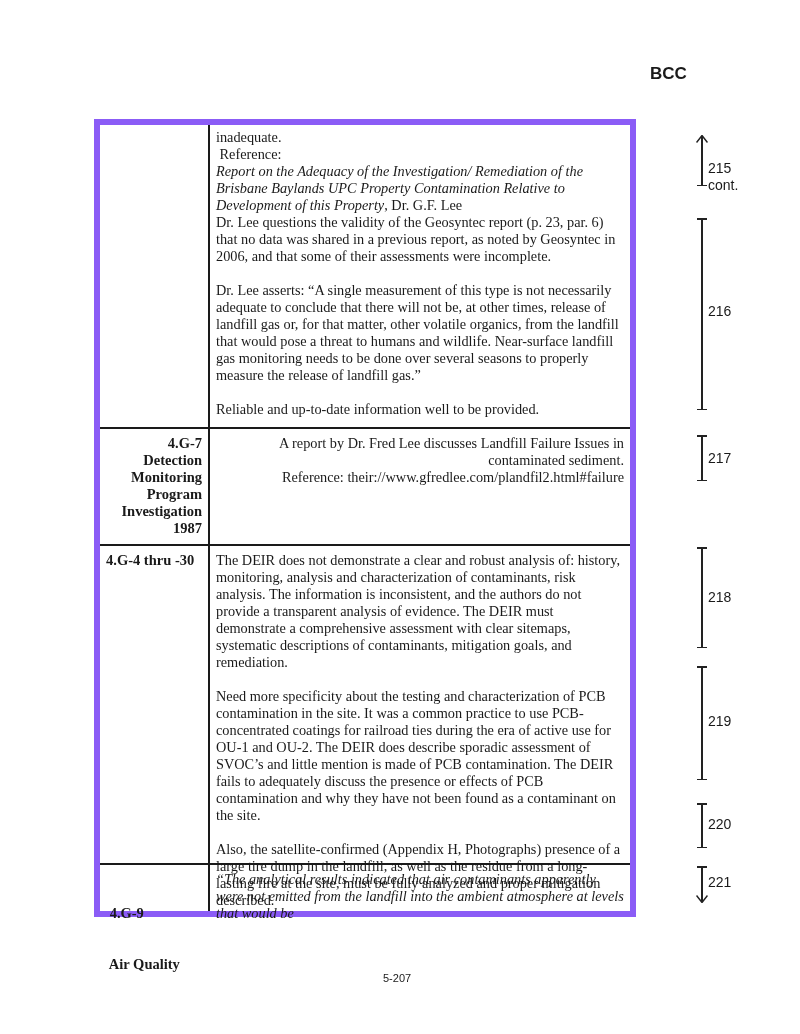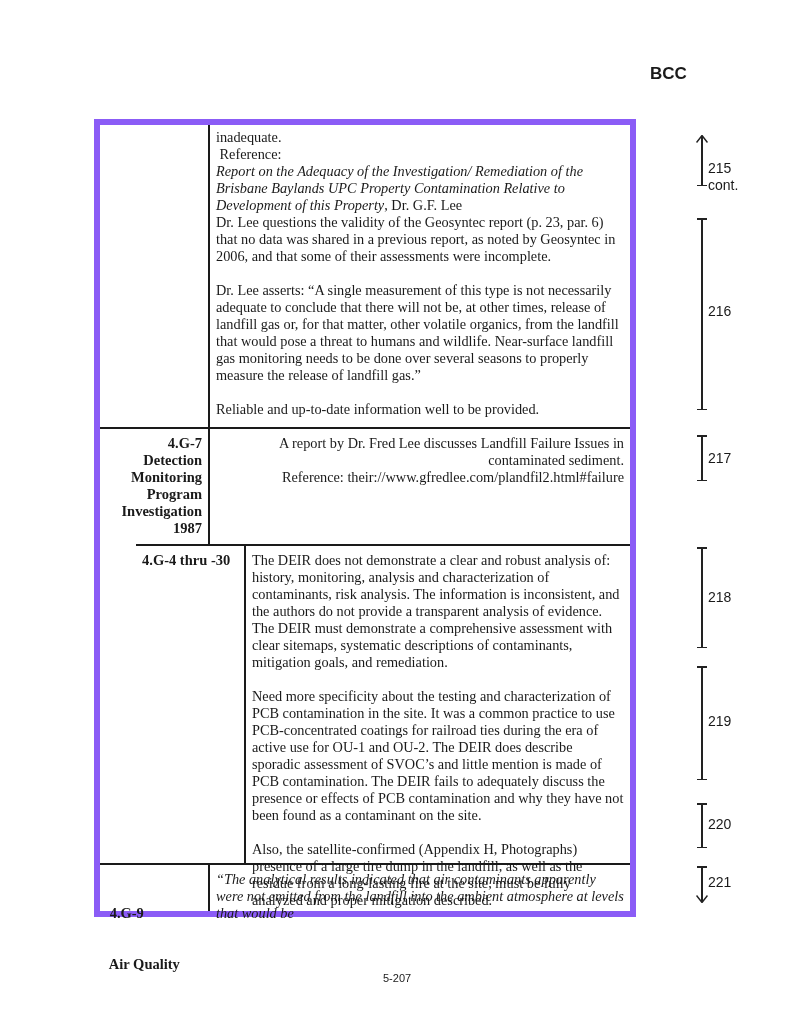--- a/index.html
+++ b/index.html
@@ -76,21 +76,21 @@
       <div>Program</div>
       <div>Investigation</div>
       <div>1987</div>
     </div>
     <div class="c2" style="padding-top:6px;border-radius:19px;">
       <p>A report by Dr. Fred Lee discusses Landfill Failure Issues in contaminated sediment.</p>
       <p>Reference: their://www.gfredlee.com/plandfil2.html#failure</p>
     </div>
   </div>
 
-  <div class="row" style="height:317px;margin-left:36px;">
+  <div class="row" style="height:317px;">
     <div class="c1">
       <div>4.G-4 thru -30</div>
     </div>
     <div class="c2" style="padding-top:6px;">
       <p>The DEIR does not demonstrate a clear and robust analysis of: history, monitoring, analysis and characterization of contaminants, risk analysis. The information is inconsistent, and the authors do not provide a transparent analysis of evidence. The DEIR must demonstrate a comprehensive assessment with clear sitemaps, systematic descriptions of contaminants, mitigation goals, and remediation.</p>
       <div class="gap"></div>
       <p>Need more specificity about the testing and characterization of PCB contamination in the site. It was a common practice to use PCB-concentrated coatings for railroad ties during the era of active use for OU-1 and OU-2. The DEIR does describe sporadic assessment of SVOC’s and little mention is made of PCB contamination. The DEIR fails to adequately discuss the presence or effects of PCB contamination and why they have not been found as a contaminant on the site.</p>
       <div class="gap"></div>
       <p>Also, the satellite-confirmed (Appendix H, Photographs) presence of a large tire dump in the landfill, as well as the residue from a long-lasting fire at the site, must be fully analyzed and proper mitigation described.</p>
     </div>

